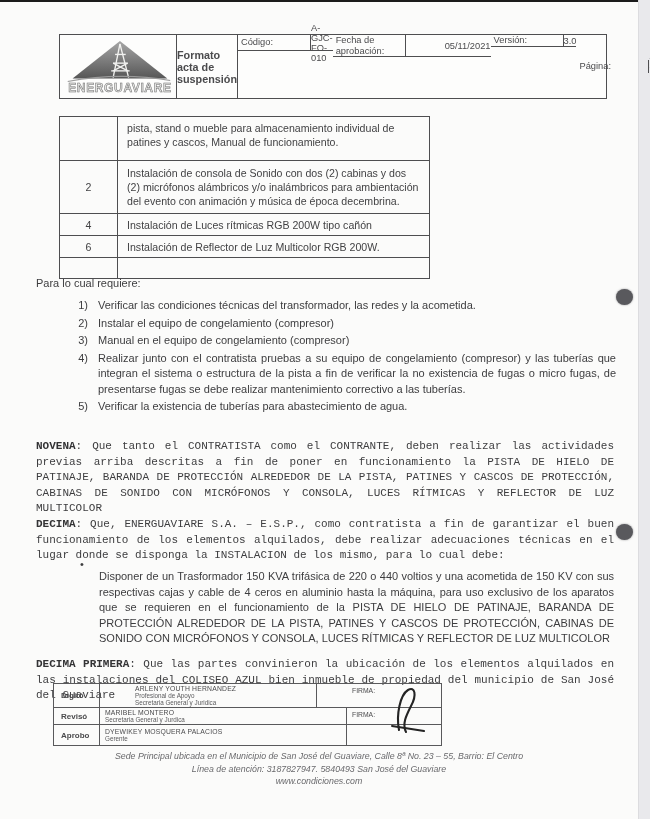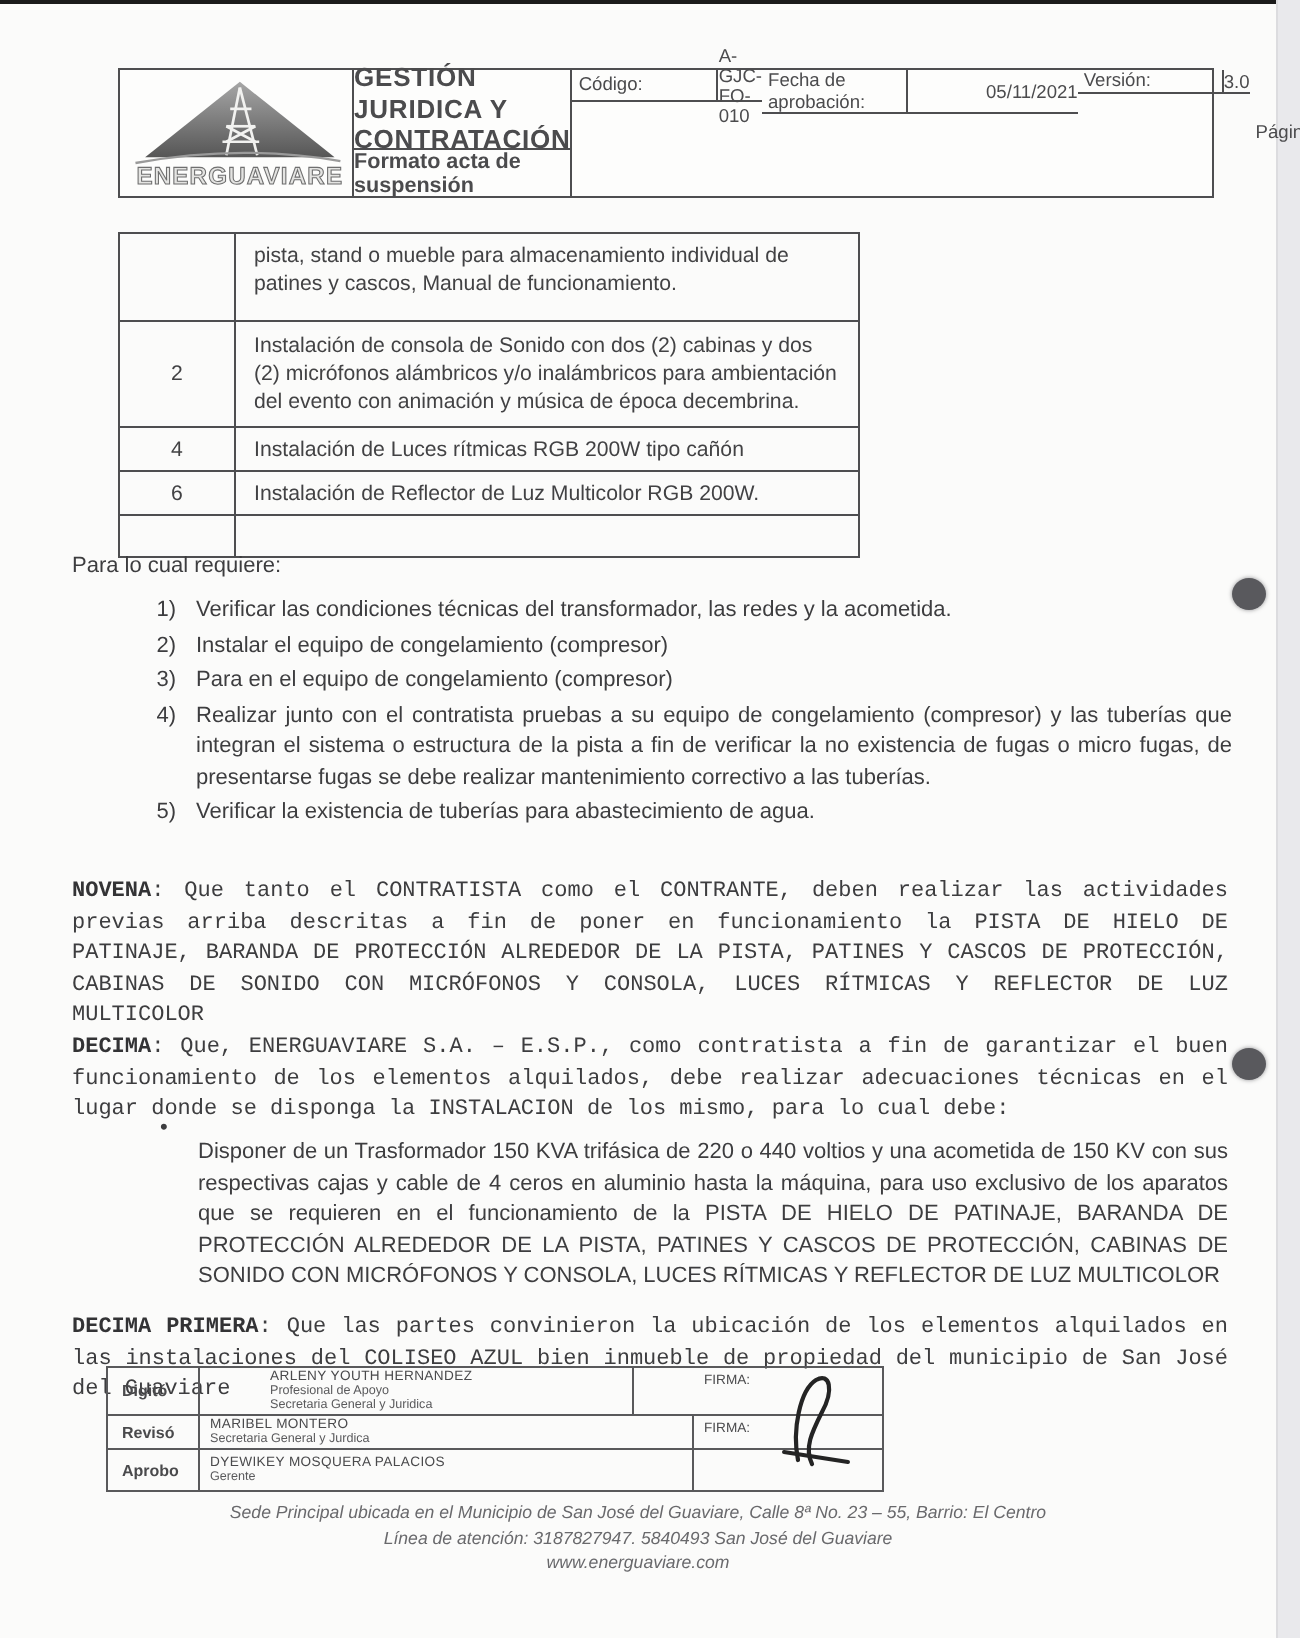--- a/index.html
+++ b/index.html
@@ -97,24 +97,20 @@
           <path d="M57,18 L68,18"></path>
           <path d="M55,27 L70,27"></path>
           <path d="M53,35 L72,35"></path>
           <path d="M55,27 L70,35 M70,27 L55,35"></path>
         </g>
         <path d="M8,46 Q62,36 114,45" stroke="#9a9a9a" stroke-width="1.2" fill="none"></path>
         <text x="62" y="57" text-anchor="middle" font-size="12.5" font-weight="bold" letter-spacing="0.6" fill="#e4e4e2" stroke="#6f6f6f" stroke-width="0.55">ENERGUAVIARE</text>
       </svg>
     </div>
     <div class="title-cell">
-      <div class="title-main">
-        <span>GESTIÓN JURIDICA Y</span>
-        <span>CONTRATACIÓN</span>
-      </div>
       <div class="title-sub">Formato acta de suspensión</div>
     </div>
     <div class="codes-cell">
       <div class="code-row cr1">
         <div class="code-label">Código:</div>
         <div class="code-value">A-GJC-FO-010</div>
       </div>
       <div class="code-row cr2">
         <div class="code-label">Fecha de aprobación:</div>
         <div class="code-value">05/11/2021</div>
@@ -159,21 +155,21 @@
     <div class="req-item">
       <span class="req-num">1)</span>
       <span class="req-text">Verificar las condiciones técnicas del transformador, las redes y la acometida.</span>
     </div>
     <div class="req-item">
       <span class="req-num">2)</span>
       <span class="req-text">Instalar el equipo de congelamiento (compresor)</span>
     </div>
     <div class="req-item">
       <span class="req-num">3)</span>
-      <span class="req-text">Para en el equipo de congelamiento (compresor)</span>
+      <span class="req-text">Manual en el equipo de congelamiento (compresor)</span>
     </div>
     <div class="req-item">
       <span class="req-num">4)</span>
       <span class="req-text">Realizar junto con el contratista pruebas a su equipo de congelamiento (compresor) y las tuberías que integran el sistema o estructura de la pista a fin de verificar la no existencia de fugas o micro fugas, de presentarse fugas se debe realizar mantenimiento correctivo a las tuberías.</span>
     </div>
     <div class="req-item">
       <span class="req-num">5)</span>
       <span class="req-text">Verificar la existencia de tuberías para abastecimiento de agua.</span>
     </div>
   </div>
@@ -216,16 +212,16 @@
   </div>
 
   <svg class="signature-overlay" width="38" height="50" viewBox="0 0 38 50">
     <path d="M9 45 C 6 30, 10 10, 18 5 C 25 1, 27 10, 21 21 C 16 31, 12 39, 16 47" fill="none" stroke="#242424" stroke-width="2.1" stroke-linecap="round"></path>
     <path d="M2 41 L34 46" fill="none" stroke="#242424" stroke-width="2" stroke-linecap="round"></path>
   </svg>
 
   <div class="footer">
     <div>Sede Principal ubicada en el Municipio de San José del Guaviare, Calle 8ª No. 23 – 55, Barrio: El Centro</div>
     <div>Línea de atención: 3187827947.  5840493 San José del Guaviare</div>
-    <div>www.energuaviare.com</div>
+    <div>www.condiciones.com</div>
   </div>
 
 </div>
 
 </body></html>

